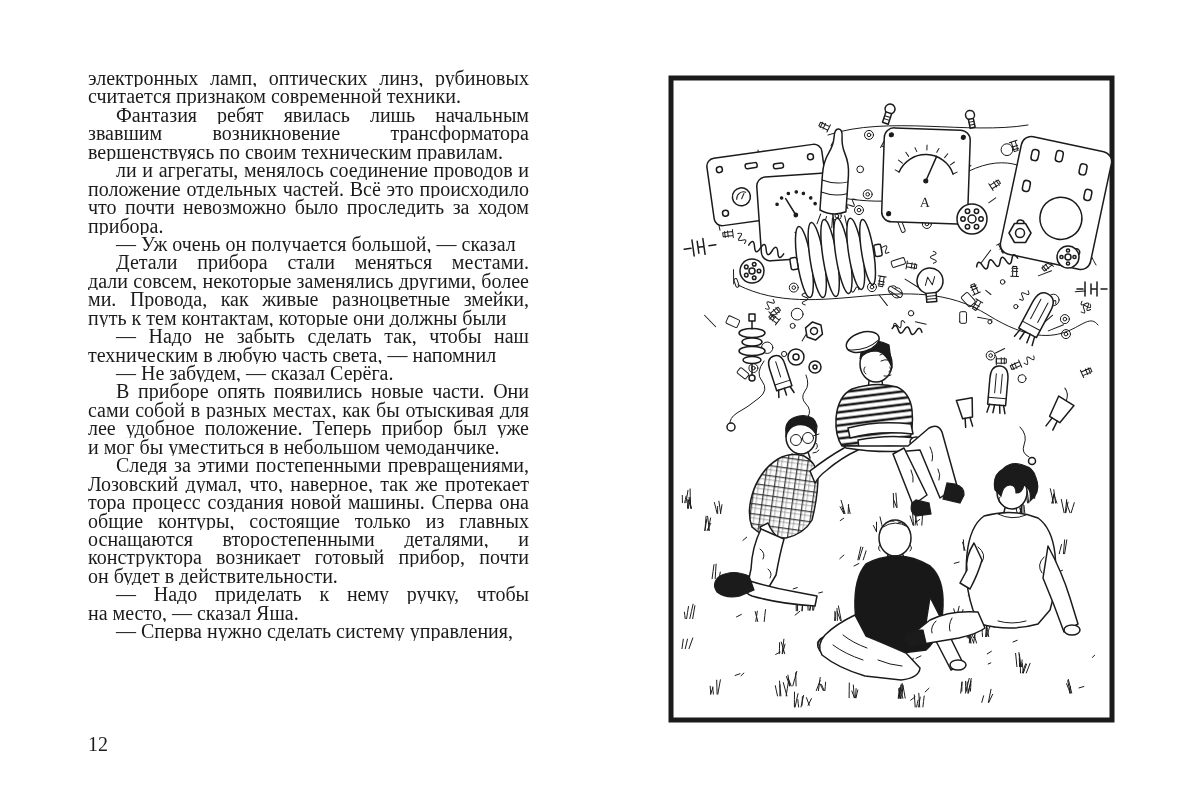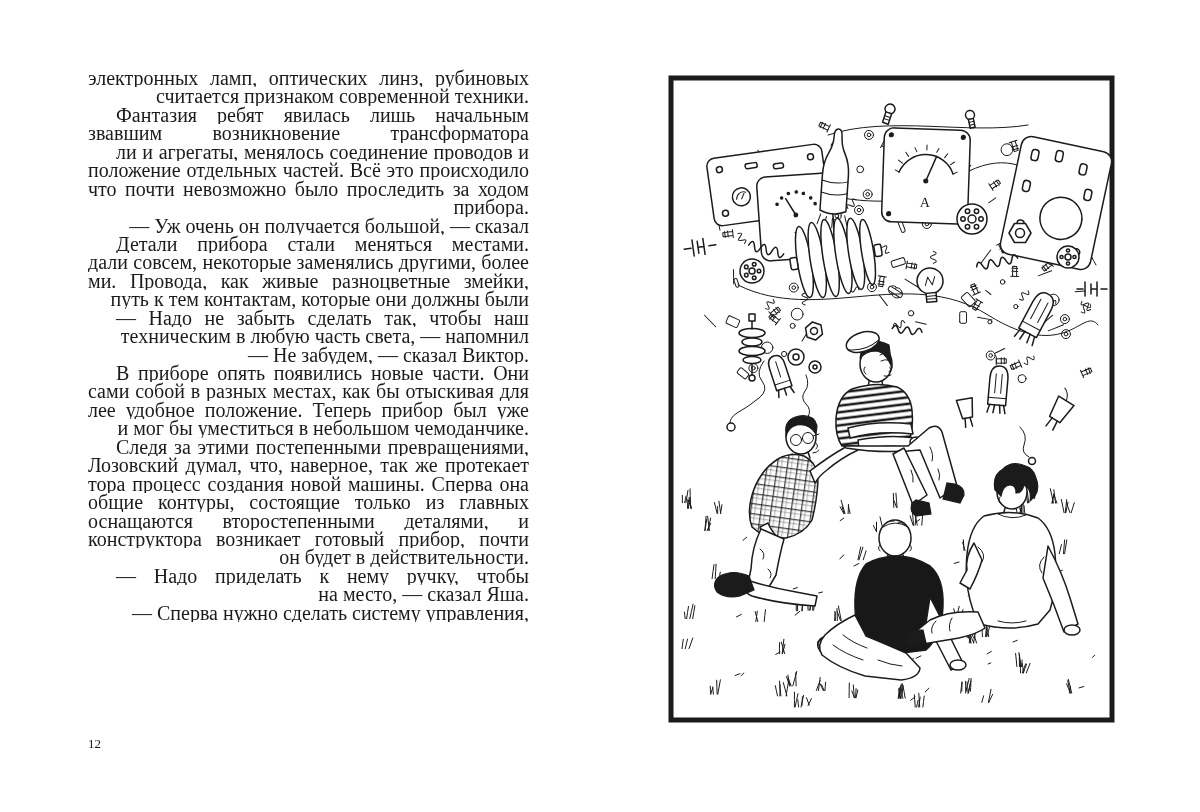--- a/index.html
+++ b/index.html
@@ -11,48 +11,48 @@
     color:var(--ink);
   }
   .text-column {
     position:absolute; left:88px; top:69px; width:441px;
     font-size:20px;
   }
   .para { margin:0; }
   .line {
     height:18.45px; line-height:18.45px; overflow:hidden;
     white-space:normal;
-    text-align:right;
   }
   .jline { text-align:justify; text-align-last:justify; }
   .jline::after { content:""; display:inline-block; width:100%; }
   .para.ind .line:first-child { text-indent:28px; }
   .pageno {
     position:absolute; left:88px; top:735px;
-    font-size:13px; line-height:18px;
+    font-size:20px; line-height:18px;
   }
   .illu-wrap { position:absolute; left:668px; top:75px; width:447px; height:648px; }
   svg { display:block; }
   .s  { stroke:var(--ink); stroke-width:1.5; fill:none; stroke-linecap:round; stroke-linejoin:round; }
   .sw { stroke:var(--ink); stroke-width:1.5; fill:#fff; stroke-linecap:round; stroke-linejoin:round; }
   .sk { stroke:var(--ink); stroke-width:1.2; fill:var(--ink); }
   .thin { stroke-width:1; }
   .lbl { fill:var(--ink); stroke:none; font-family:"Liberation Serif","DejaVu Serif",serif; font-size:14px; text-anchor:middle; }
 </style>
 </head>
 <body>
 
 <div class="text-column">
     <div class="para">
       <div class="line jline">электронных ламп, оптических линз, рубиновых стержней, вся-</div>
       <div class="line">считается признаком современной техники.</div>
     </div>
     <div class="para ind">
       <div class="line jline">Фантазия ребят явилась лишь начальным толчком, вы-</div>
       <div class="line jline">звавшим возникновение трансформатора физических законов.</div>
+      <div class="line">вершенствуясь по своим техническим правилам.</div>
     </div>
     <div class="para ind">
       <div class="line jline">ли и агрегаты, менялось соединение проводов и взаимное рас-</div>
       <div class="line jline">положение отдельных частей. Всё это происходило так быстро,</div>
       <div class="line jline">что почти невозможно было проследить за ходом формирования</div>
       <div class="line">прибора.</div>
     </div>
     <div class="para ind">
       <div class="line">— Уж очень он получается большой, — сказал Алек.</div>
     </div>
@@ -60,21 +60,21 @@
       <div class="line jline">Детали прибора стали меняться местами. Некоторые пропа-</div>
       <div class="line jline">дали совсем, некоторые заменялись другими, более компактны-</div>
       <div class="line jline">ми. Провода, как живые разноцветные змейки, сами находили</div>
       <div class="line">путь к тем контактам, которые они должны были соединять.</div>
     </div>
     <div class="para ind">
       <div class="line jline">— Надо не забыть сделать так, чтобы наш прибор позволял</div>
       <div class="line">техническим в любую часть света, — напомнил Серёга.</div>
     </div>
     <div class="para ind">
-      <div class="line">— Не забудем, — сказал Виктор.</div>
+      <div class="line">— Не забудем, — сказал Серёга.</div>
     </div>
     <div class="para ind">
       <div class="line jline">В приборе опять появились новые части. Они пристраивались</div>
       <div class="line jline">сами собой в разных местах, как бы отыскивая для себя наибо-</div>
       <div class="line jline">лее удобное положение. Теперь прибор был уже гораздо меньше</div>
       <div class="line">и мог бы уместиться в небольшом чемоданчике.</div>
     </div>
     <div class="para ind">
       <div class="line jline">Следя за этими постепенными превращениями, Витя</div>
       <div class="line jline">Лозовский думал, что, наверное, так же протекает в уме конструк-</div>

